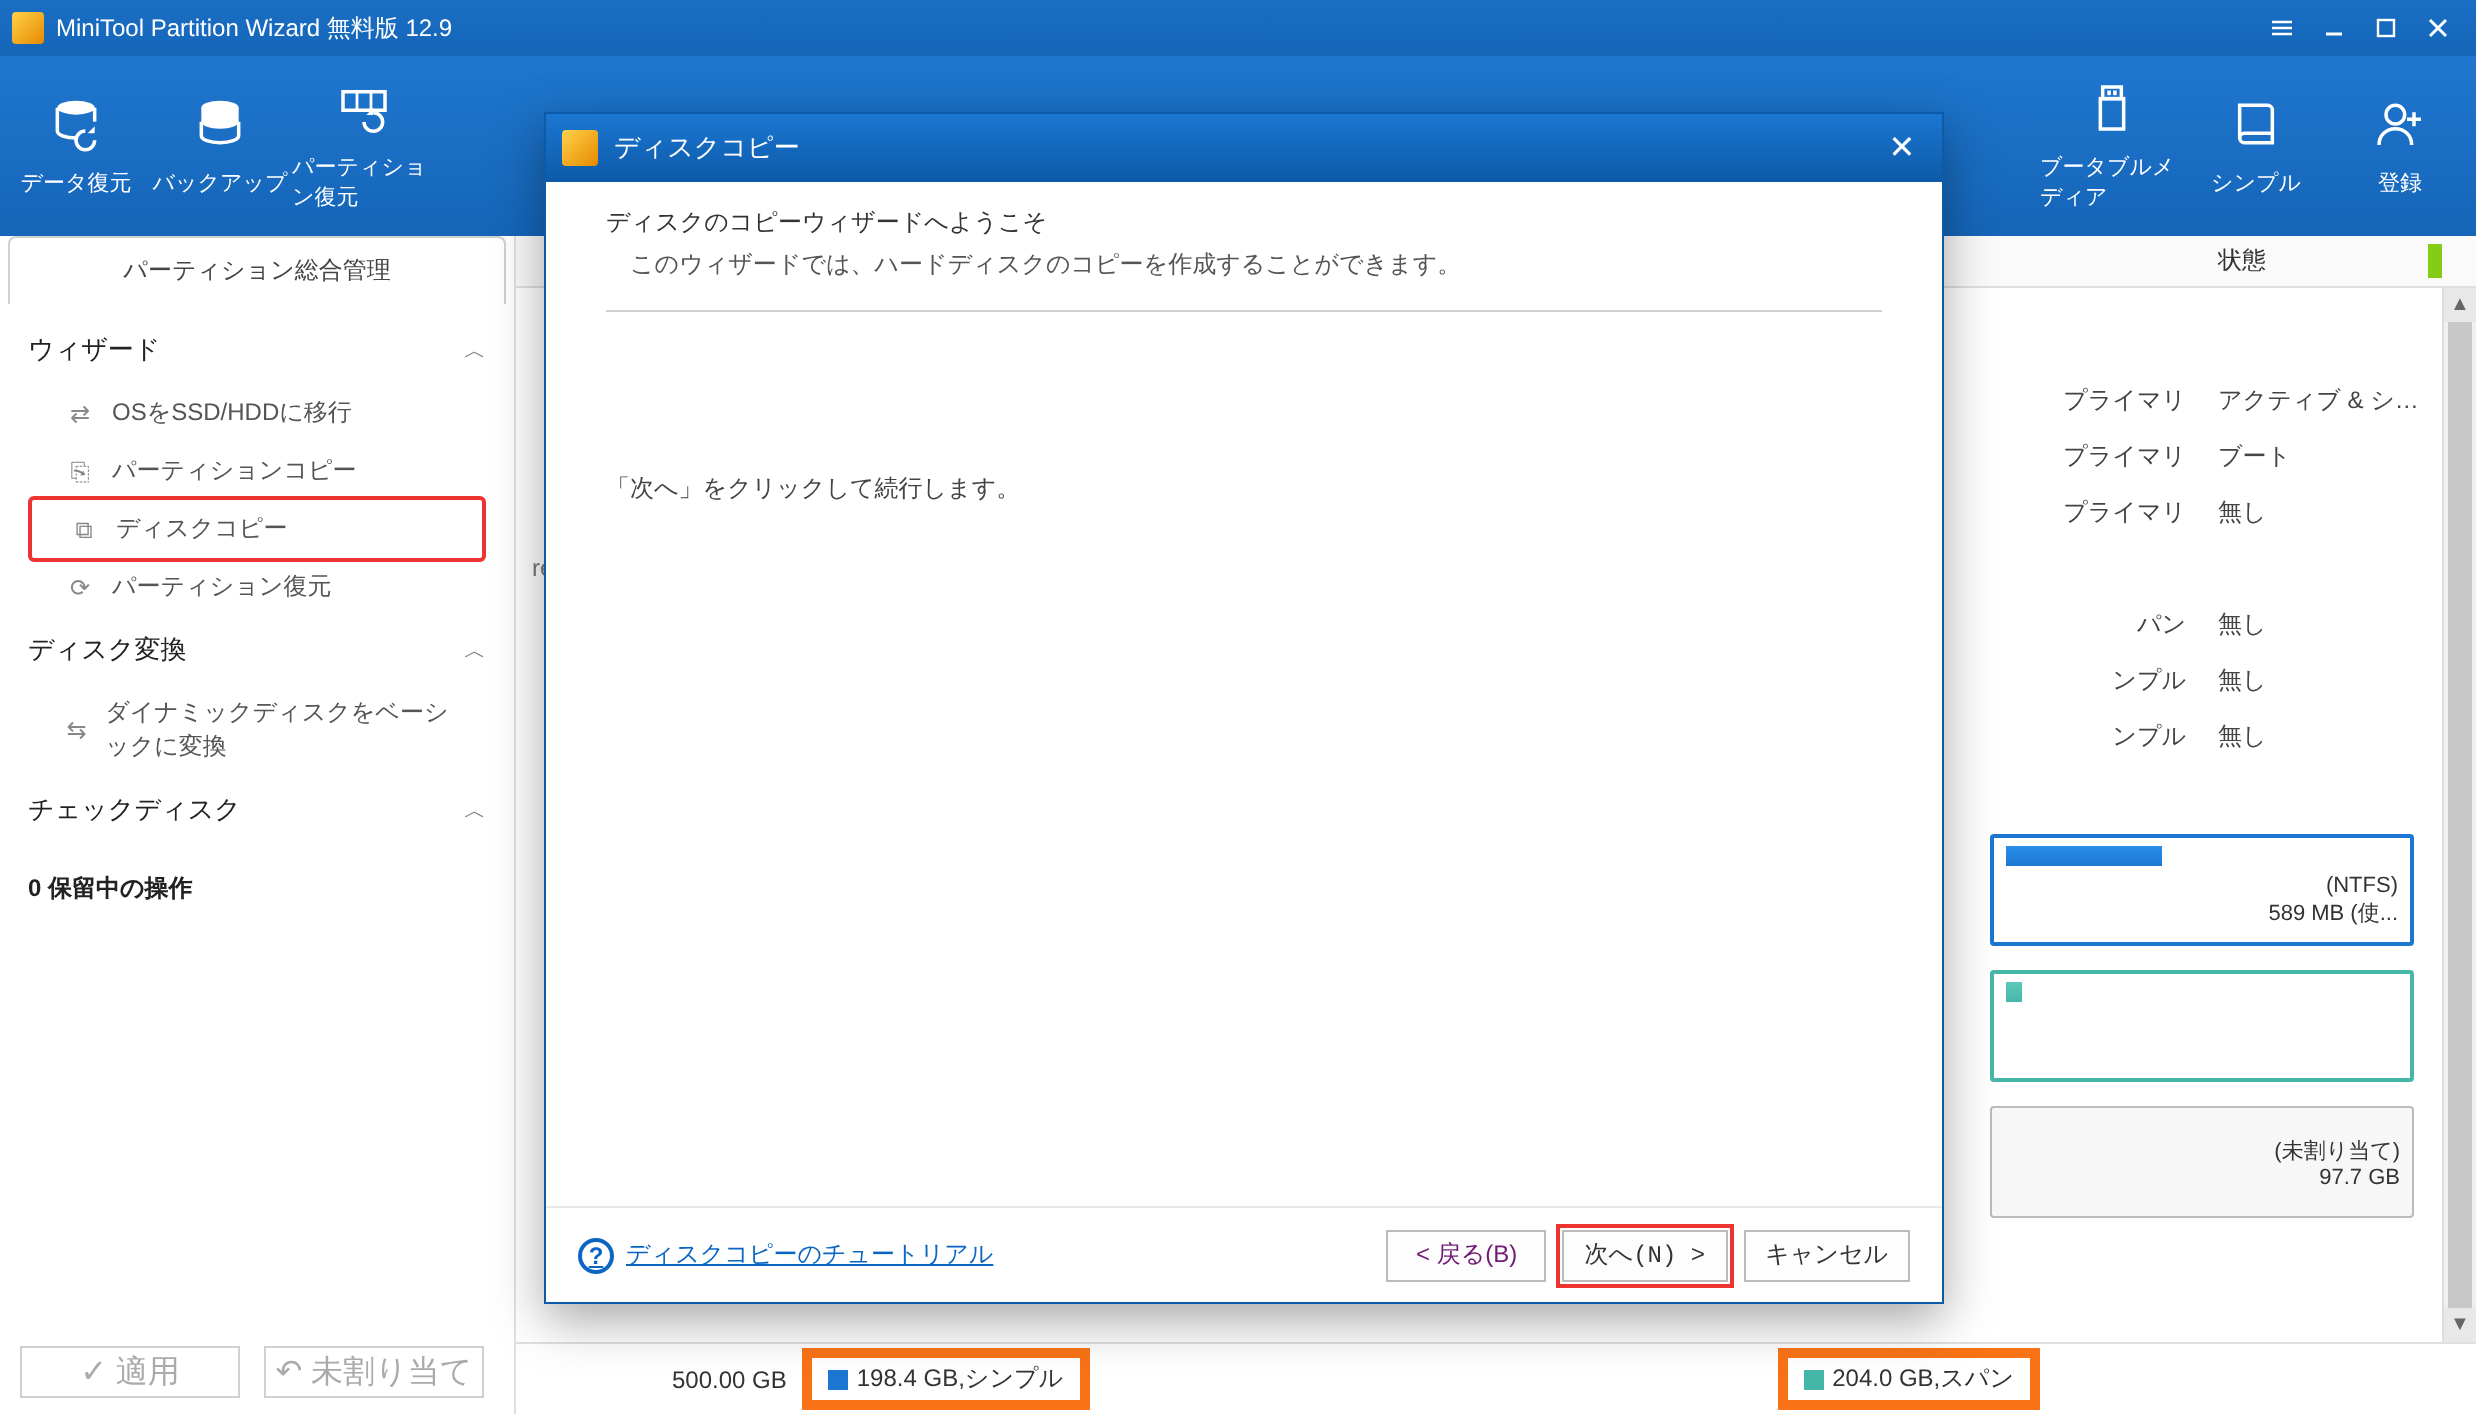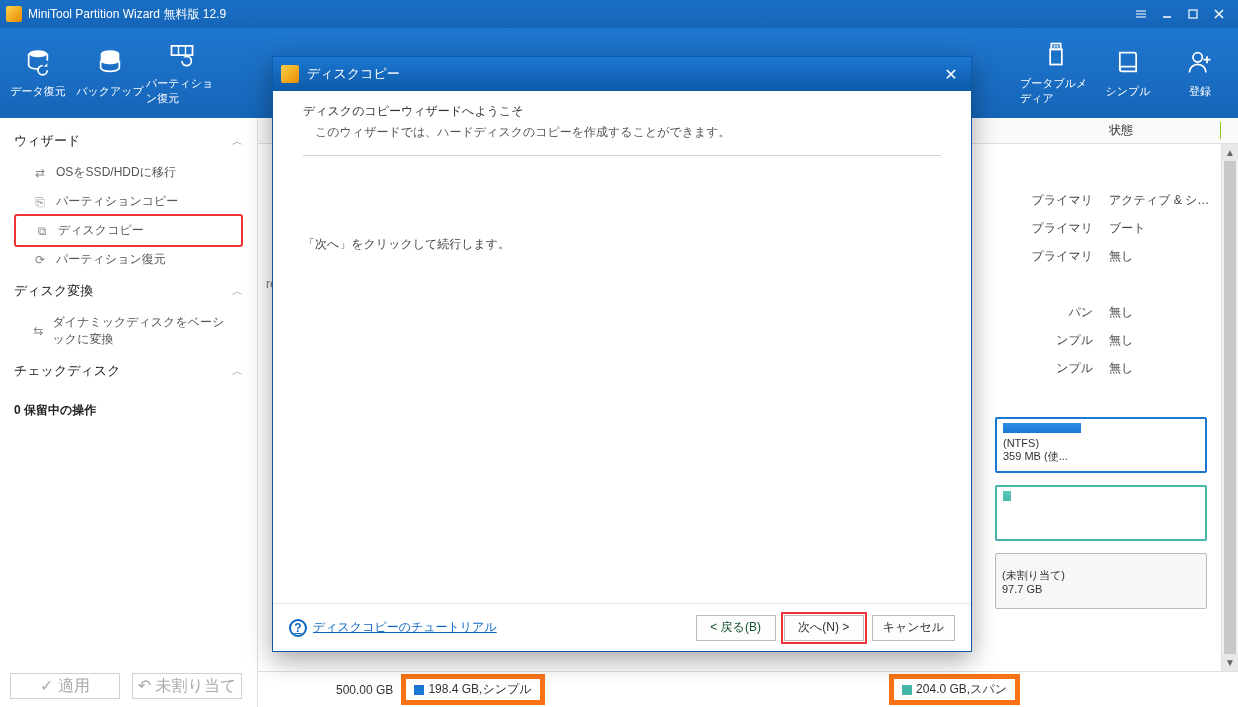--- a/index.html
+++ b/index.html
@@ -27,29 +27,29 @@
 .section-title { display: flex; align-items: center; justify-content: space-between; padding: 8px 0; font-size: 13px; color: #222; cursor: pointer; }
 .section-title .chev { font-size: 11px; color: #888; }
 .menu-item { display: flex; align-items: center; gap: 8px; padding: 6px 8px 6px 18px; color: #555; cursor: pointer; border-radius: 3px; }
 .menu-item .mi-icon { width: 16px; height: 16px; display:flex; align-items:center; justify-content:center; color:#888; }
 .menu-item.highlight { border: 2px solid #e33; border-radius: 3px; margin: -2px 0; }
 .pending { padding: 8px 14px; font-size: 12px; color: #222; font-weight: bold; }
 
 .content { flex: 1; display: flex; flex-direction: column; position: relative; }
 
 .grid-header { display: flex; height: 26px; align-items: center; border-bottom: 1px solid #e0e0e0; font-size: 12px; color: #333; background: #fafafa; }
-.grid-header .col { padding: 0 8px; border-right: 1px solid #84cc16; }
+.grid-header .col { padding: 0 8px; border-right: 7px solid #84cc16; }
 .grid-body { flex: 1; overflow: hidden; font-size: 12px; color: #444; position: relative; }
 .grid-row { display: flex; height: 28px; align-items: center; }
 .grid-row .cell { padding: 0 8px; white-space: nowrap; overflow: hidden; text-overflow: ellipsis; }
 .scroll-track { position:absolute; right:0; top:0; width:17px; height:100%; background:#f0f0f0; border-left:1px solid #ddd; display:flex; flex-direction:column; }
 .scroll-arrow { height:17px; background:#e8e8e8; display:flex; align-items:center; justify-content:center; font-size:10px; color:#666; }
 .scroll-thumb { flex:1; background:#c8c8c8; margin:0 2px; }
 
-.disk-map { padding: 10px 14px 8px; }
+.disk-map { padding: 10px 14px 8px; text-align: right; }
 .disk-map-row { display: flex; align-items: center; gap: 8px; height: 62px; margin-bottom: 6px; }
 .part-box { height: 56px; border: 2px solid #1b77d2; padding: 4px 6px; font-size: 11px; color: #333; background: #fff; border-radius: 2px; }
 .part-box .bar { height: 10px; background: linear-gradient(#2a8ee8, #1b77d2); margin-bottom: 4px; }
 .part-box.span-box { border-color: #45b7a8; }
 .part-box.span-box .bar { background: linear-gradient(#5cc9ba, #45b7a8); }
 .part-box.unalloc { border: 1px solid #bbb; background: #f7f7f7; }
 
 .content-footer { height: 36px; display: flex; align-items: center; gap: 8px; padding: 0 10px; font-size: 12px; color: #333; border-top:1px solid #e0e0e0; }
 .content-footer .seg { display:flex; align-items:center; gap:4px; border:5px solid #f97316; padding:2px 8px; }
 
@@ -62,22 +62,22 @@
 .modal-body { flex: 1; padding: 12px 30px; font-size: 12px; color: #333; }
 .modal-body h4 { font-size: 12px; font-weight: normal; margin-bottom: 4px; }
 .modal-body .desc { color:#555; margin-bottom: 14px; padding-left: 12px; }
 .modal-body hr { border:none; border-top:1px solid #d0d0d0; margin-bottom: 80px; }
 .modal-body .instr { color:#444; }
 .modal-footer { height: 48px; display:flex; align-items:center; padding: 0 16px; border-top: 1px solid #e8e8e8; }
 .modal-footer .help { display:flex; align-items:center; gap:6px; color:#0b65c2; text-decoration:underline; cursor:pointer; font-size:12px; }
 .modal-footer .help .q { width:18px; height:18px; border:2px solid #0b65c2; border-radius:50%; display:flex; align-items:center; justify-content:center; font-weight:bold; color:#0b65c2; font-size:12px; text-decoration:none; }
 .modal-footer .btn-row { margin-left:auto; display:flex; gap:8px; }
 .modal-footer button { min-width:80px; height:26px; font-size:12px; background:#fdfdfd; border:1px solid #bbb; cursor:pointer; color:#333; padding:0 10px; }
-.modal-footer button:disabled { color:#14532d; cursor:not-allowed; }
-.modal-footer button.highlight { outline: 2px solid #e33; outline-offset: 1px; }
+.modal-footer button:disabled { color:#701a75; cursor:not-allowed; }
+.modal-footer button.highlight { outline: 2px solid #e33; outline-offset: 1px; font-family: Liberation Mono, monospace; }
 </style>
 </head>
 <body>
 
 <div class="app-window">
 
   <div class="title-bar">
     <div class="app-icon"></div>
     <div class="title-text">MiniTool Partition Wizard 無料版 12.9</div>
     <div class="win-btn">
@@ -165,20 +165,21 @@
             <path d="M18 7v6M15 10h6" stroke="#fff" stroke-width="1.5"></path>
           </svg>
         </div>
       <span>登録</span>
     </div>
   </div>
 
   <div class="main-area">
 
     <div class="sidebar">
+      <div class="tab-header">パーティション総合管理</div>
 
       <div class="section">
         <div class="section-title">
           <span>ウィザード</span>
           <span class="chev">︿</span>
         </div>
         <div class="menu-item">
           <span class="mi-icon">⇄</span>
           <span>OSをSSD/HDDに移行</span>
         </div>
@@ -260,21 +261,21 @@
             <div class="cell" style="flex:1;text-align:right">ンプル</div>
             <div class="cell" style="width:120px">無し</div>
             <div style="width:17px"></div>
           </div>
 
         <div class="disk-map" style="position:absolute; right:17px; top:260px; width:240px;">
           <div class="disk-map-row">
             <div class="part-box" style="flex:1">
               <div class="bar" style="width:40%"></div>
               <div>(NTFS)</div>
-              <div>359 MB (使...</div>
+              <div>589 MB (使...</div>
             </div>
           </div>
           <div class="disk-map-row">
             <div class="part-box span-box" style="flex:1">
                 <div class="bar" style="width:4%"></div>
               </div>
           </div>
           <div class="disk-map-row">
             <div class="part-box unalloc" style="flex:1">
               <div style="height:10px"></div>

